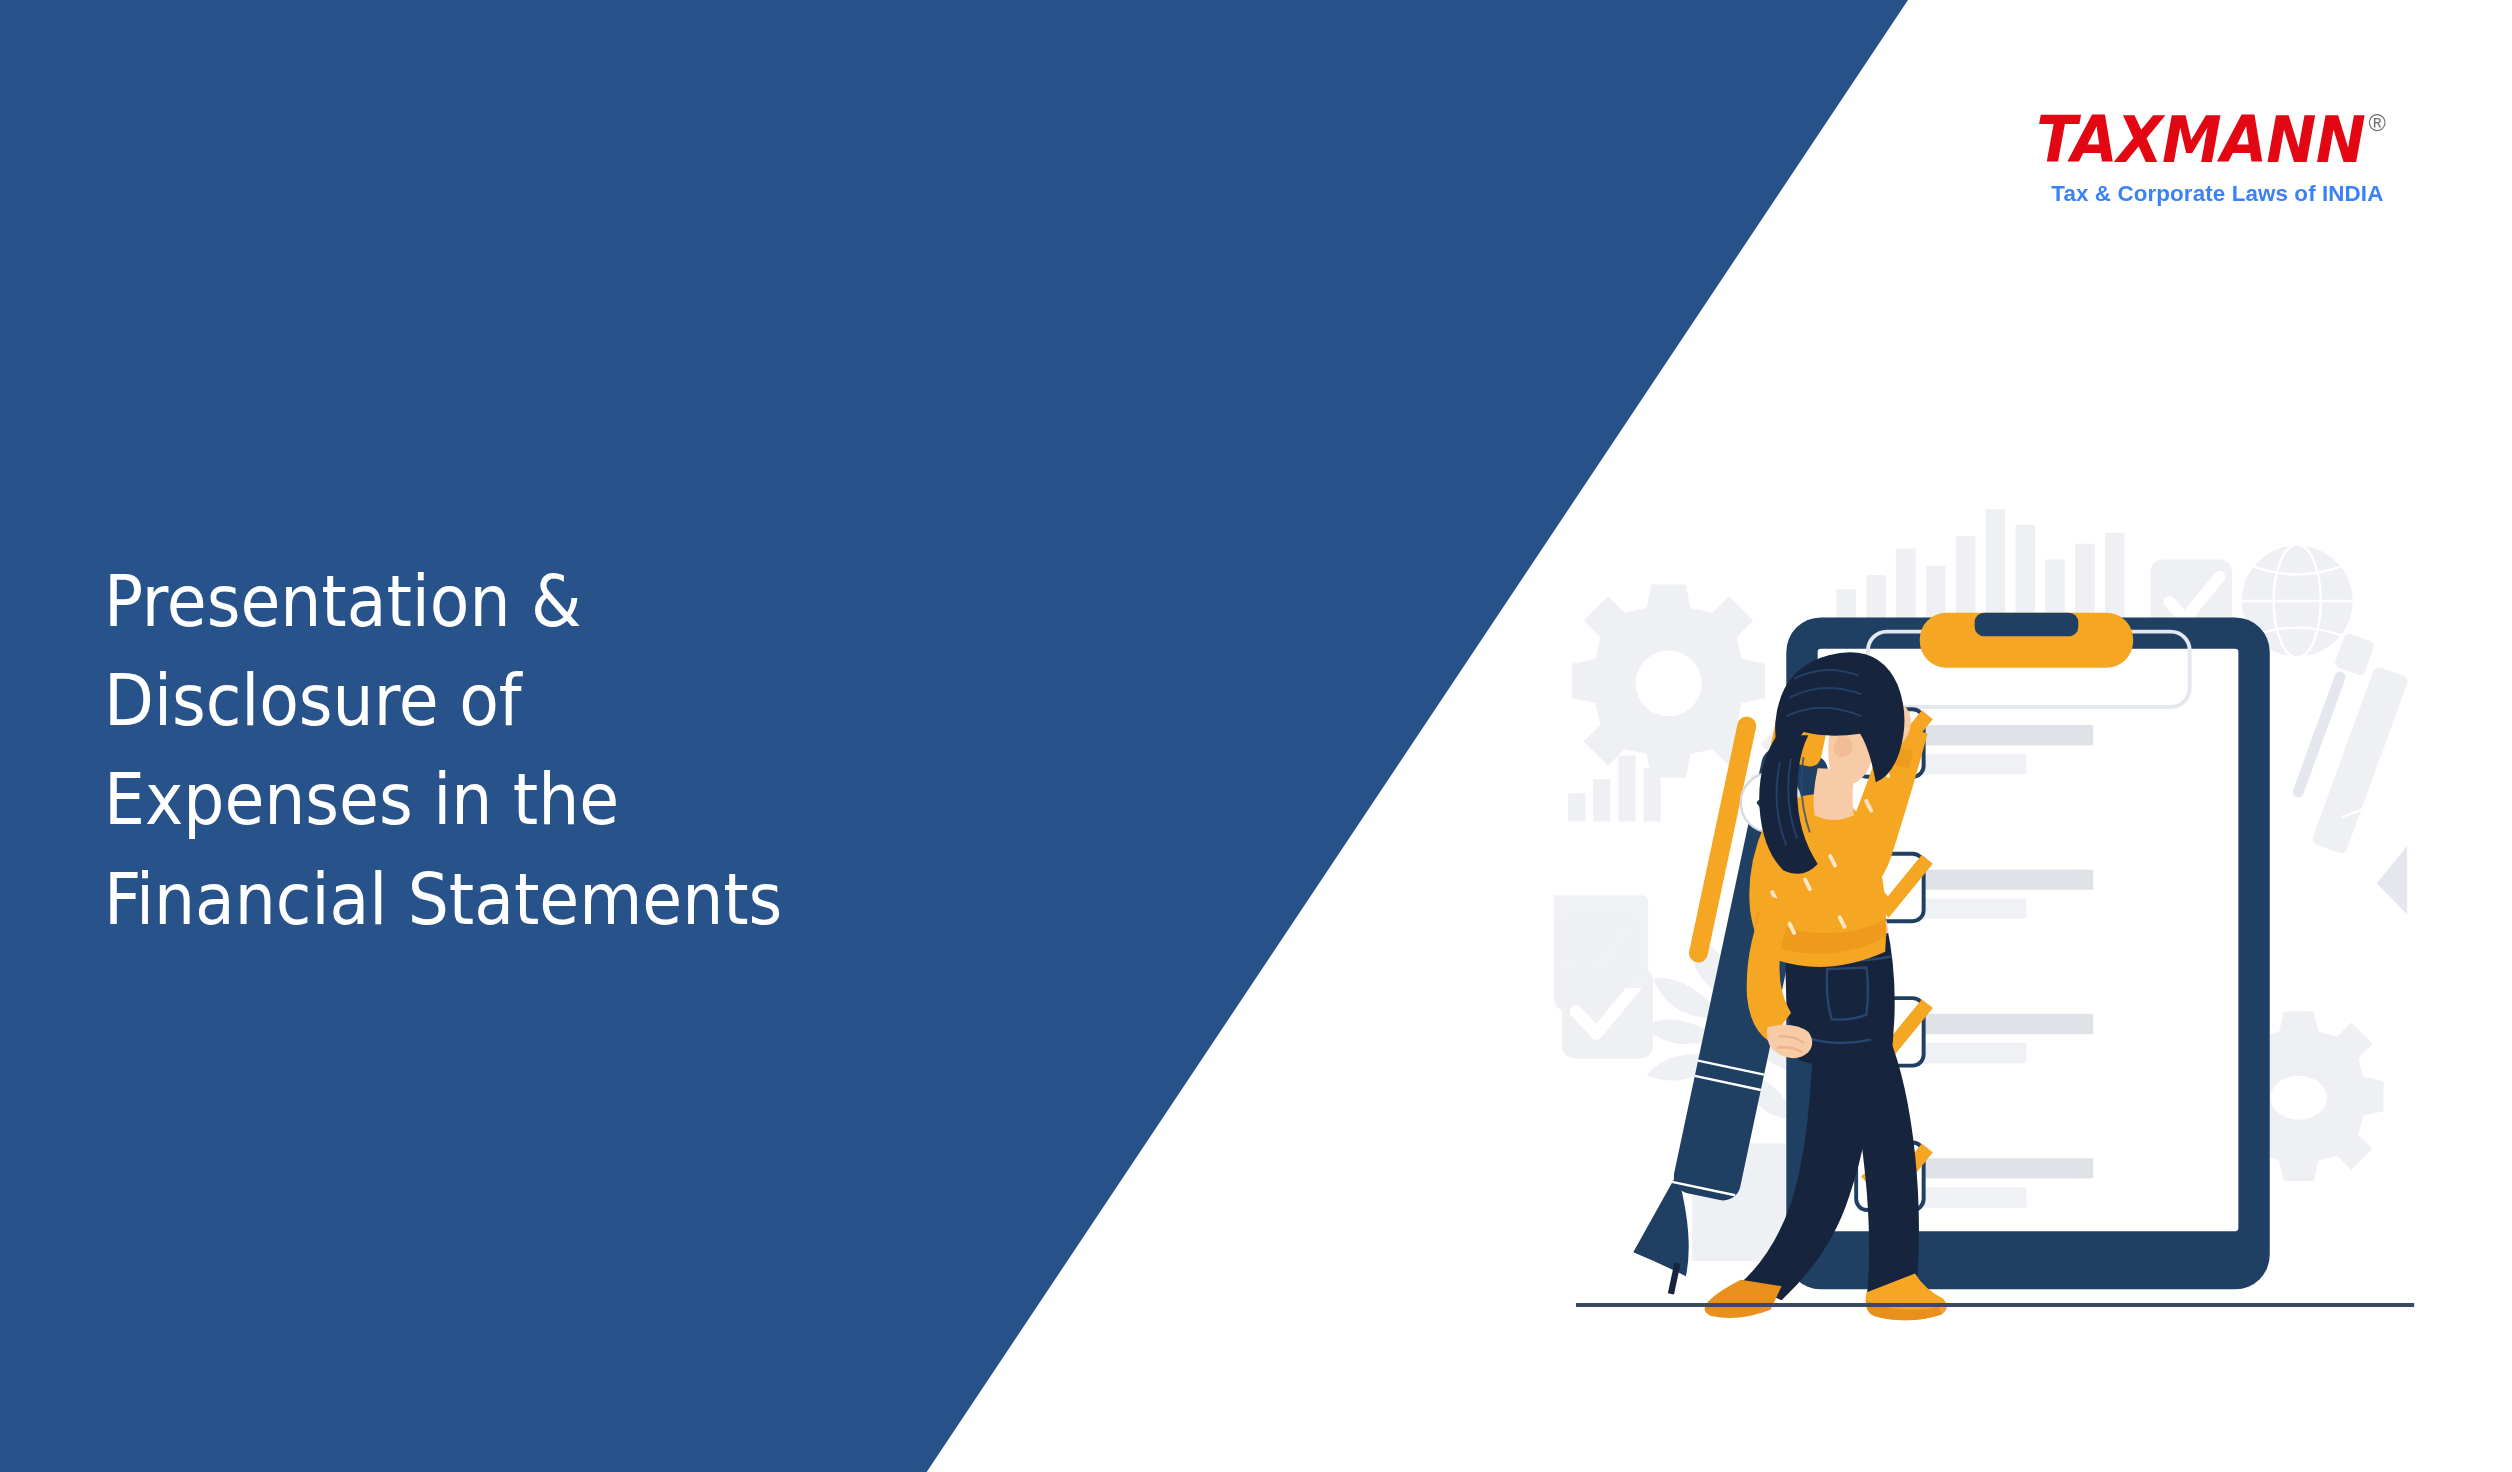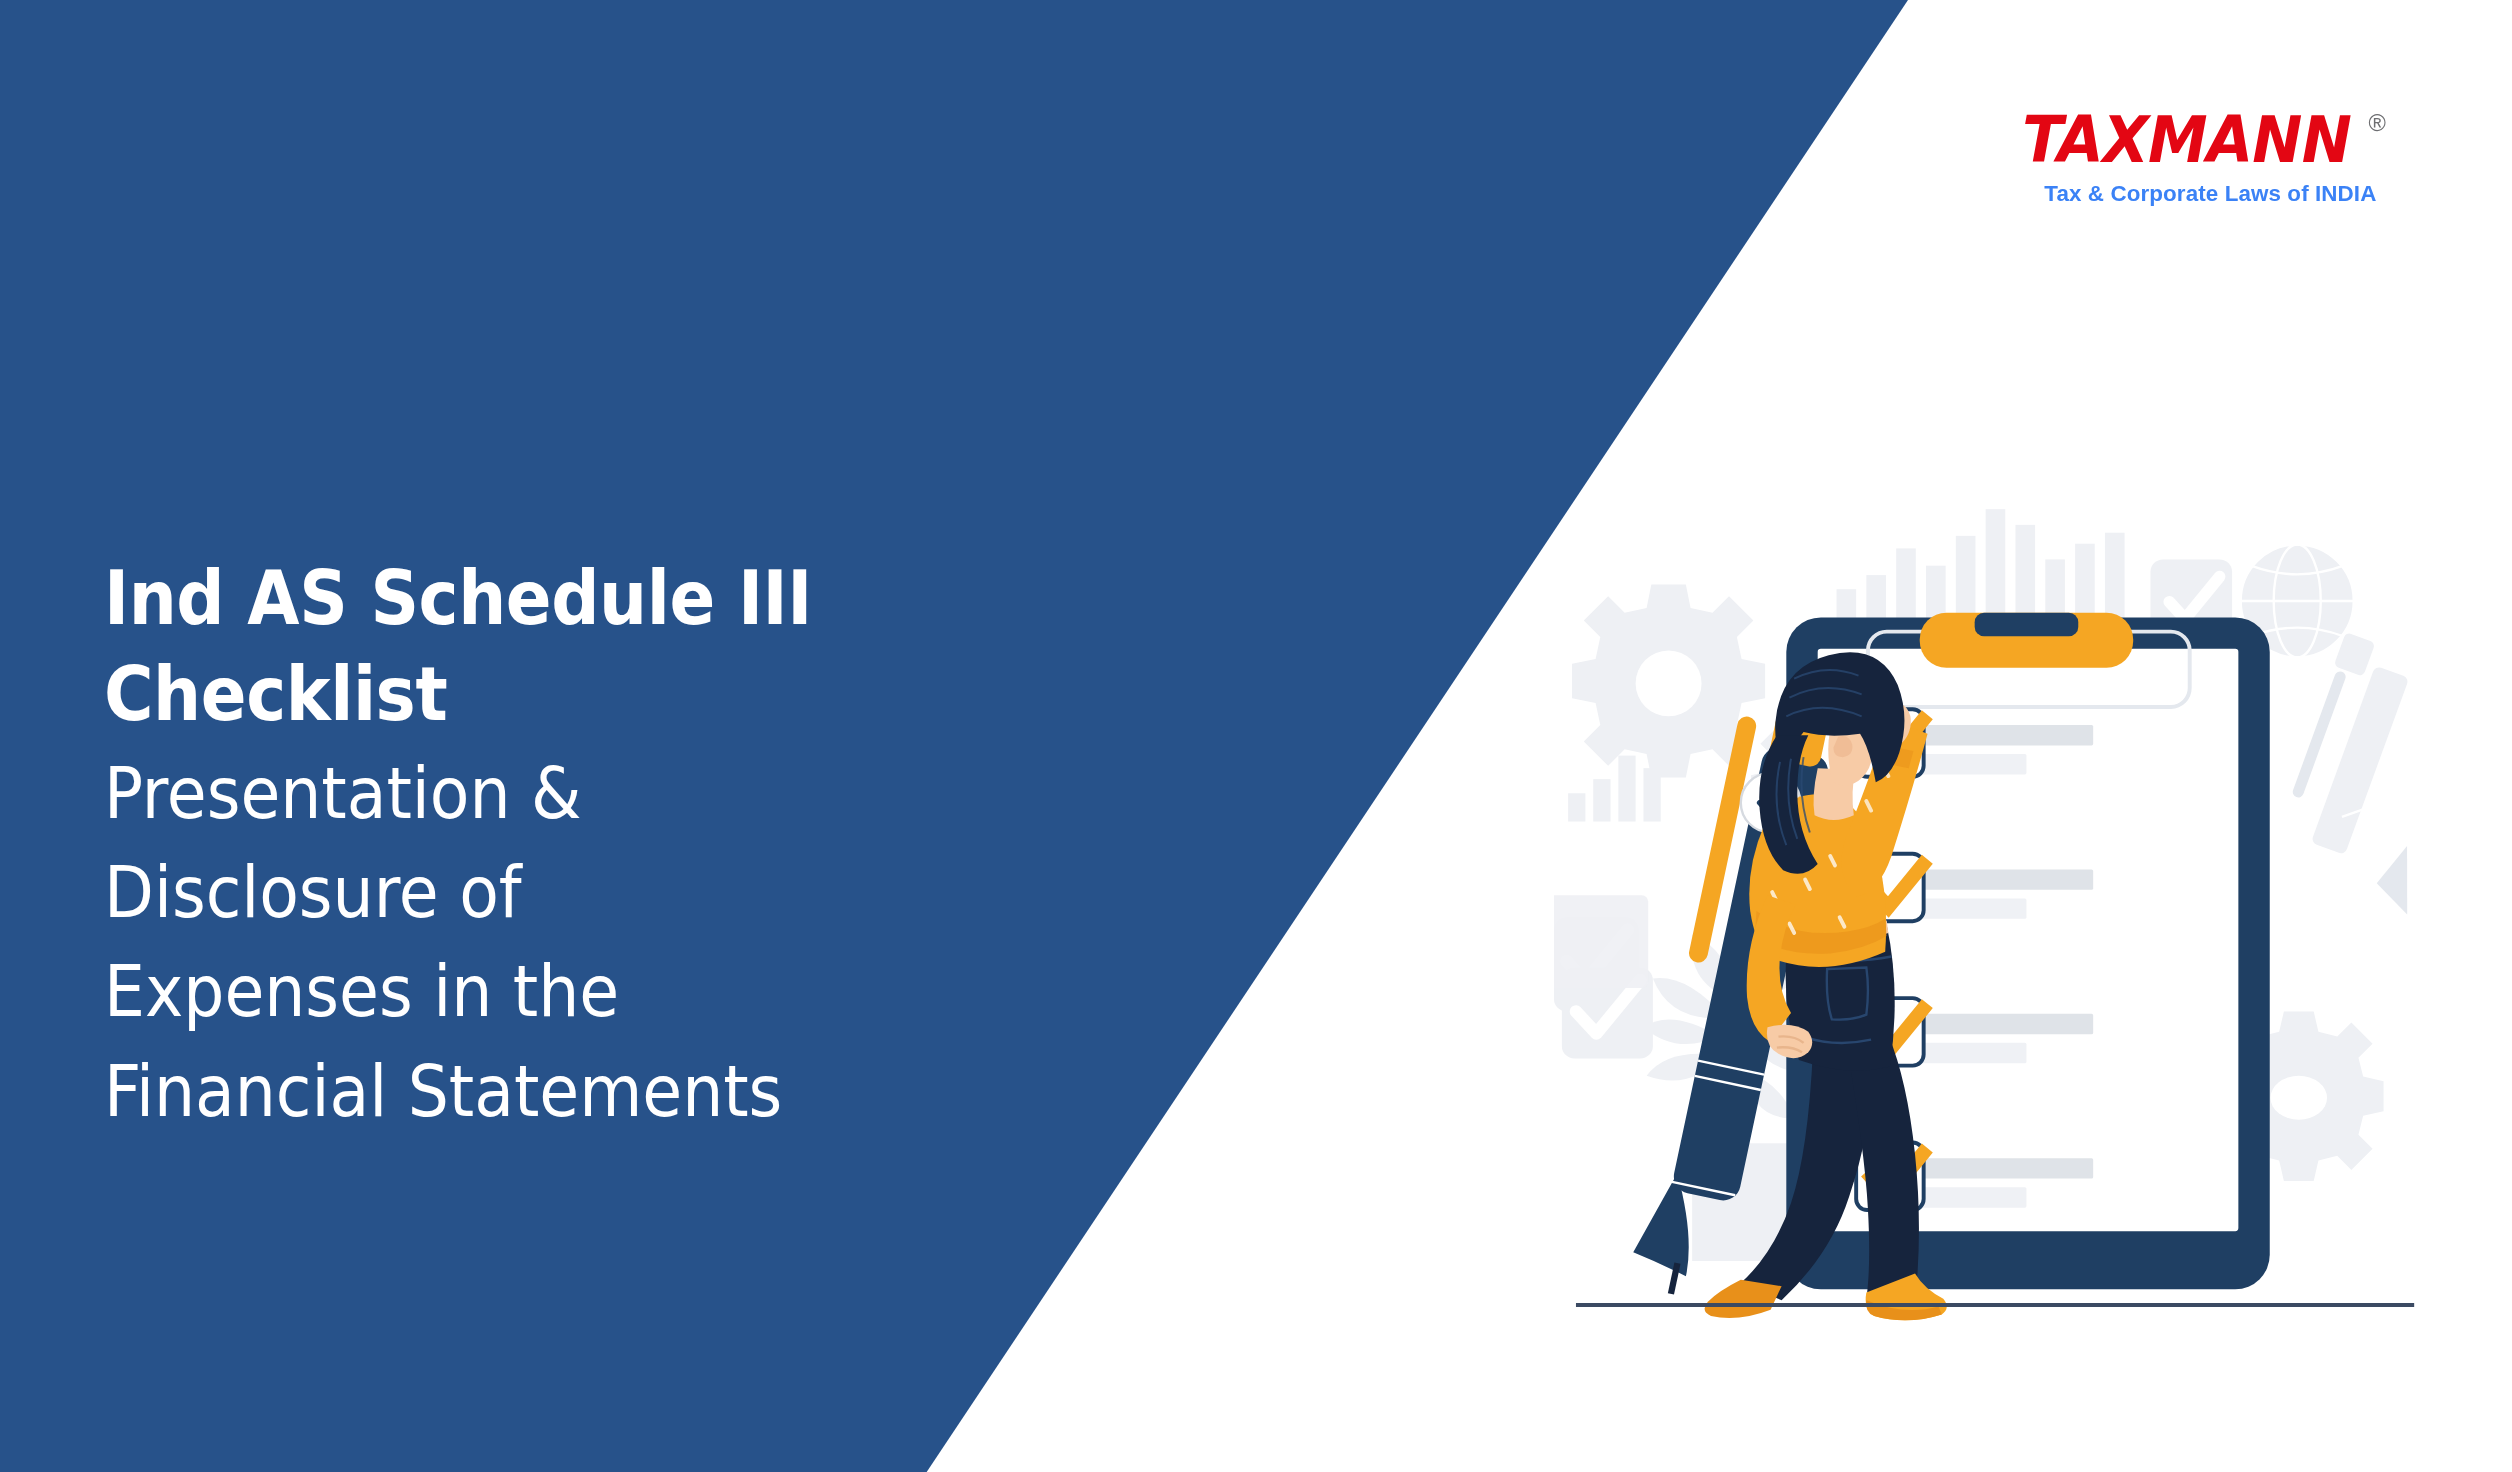--- a/index.html
+++ b/index.html
@@ -62,21 +62,20 @@
   #logo {
     position:absolute;
     right:126px; top:110px;
     z-index:6;
     text-align:center;
   }
   #logo-wordmark-wrap {
     display:flex;
     align-items:flex-start;
     justify-content:flex-end;
-    gap:14px;
   }
   #logo-wordmark {
     font-family:"DejaVu Sans Condensed","Liberation Sans Narrow","Liberation Sans", sans-serif;
     font-weight:700;
     font-style:italic;
     font-size:64px;
     letter-spacing:-0.8px;
     color:#e30613;
     line-height:0.95;
     transform:scaleX(1.04);
@@ -110,22 +109,20 @@
   #illustration svg { display:block; width:100%; height:100%; }
 </style>
 </head>
 <body>
 
 <div id="canvas">
 
   <div id="blue-panel"></div>
 
   <div id="title-block">
-    <div class="headline">Ind AS Schedule III
-Checklist</div>
     <div class="subhead">Presentation &amp;
 Disclosure of
 Expenses in the
 Financial Statements</div>
   </div>
 
   <div id="logo">
     <div id="logo-wordmark-wrap">
       <span id="logo-wordmark">TAXMANN</span>
       <span id="logo-reg">®</span>

